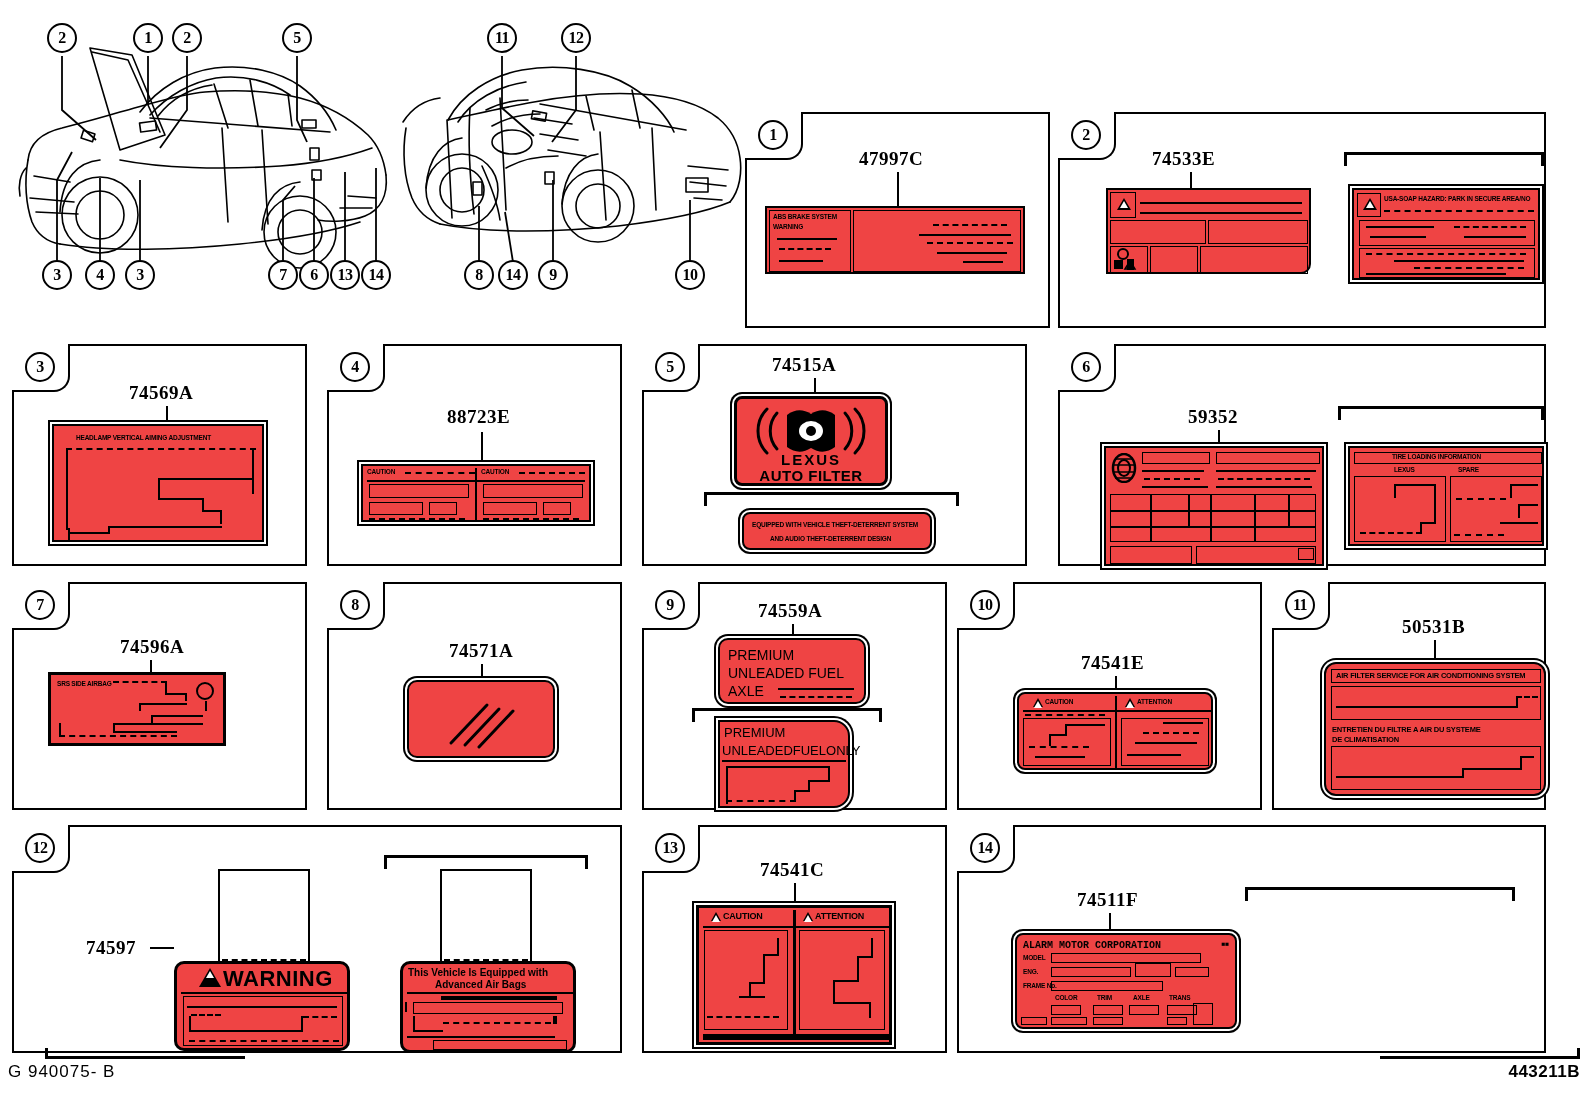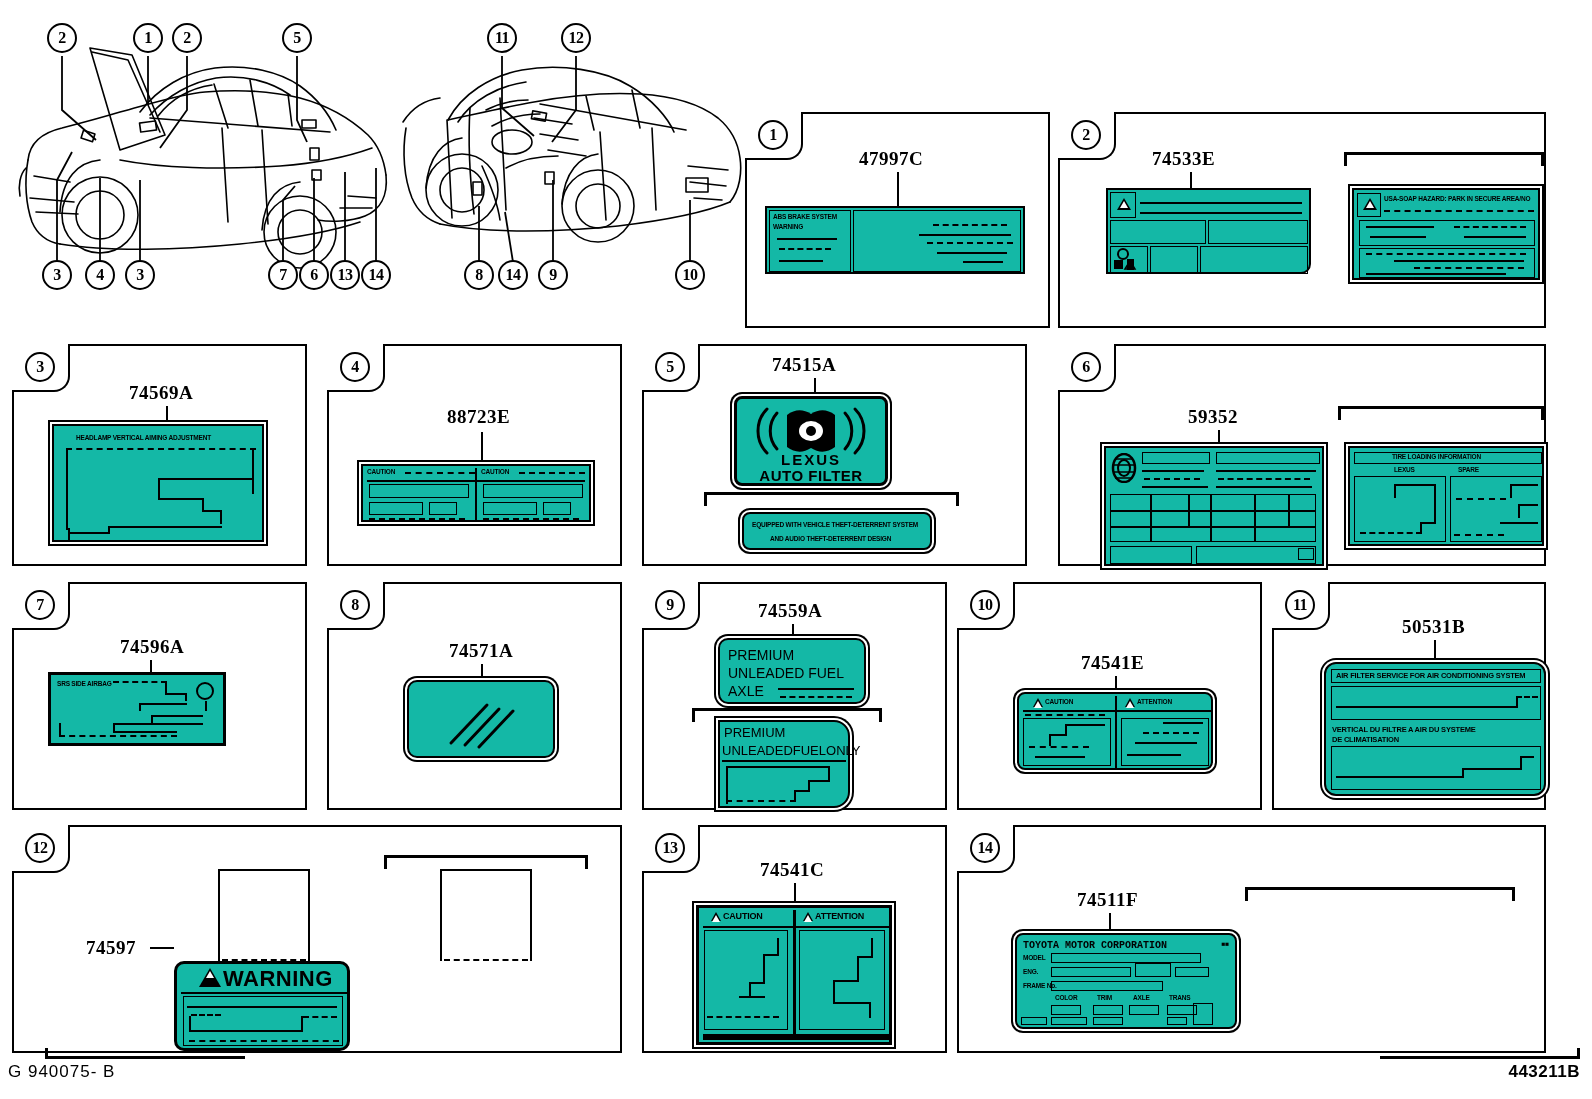--- a/index.html
+++ b/index.html
@@ -69,21 +69,21 @@
   
   .bracket {
     position: absolute;
     border-top: 3px solid #000;
     border-left: 3px solid #000;
     border-right: 3px solid #000;
     height: 14px;
   }
 
   
-  .lbl { position: absolute; background: #14b8a6; border: 2px solid #000; }
+  .lbl { position: absolute; background: #ef4444; border: 2px solid #000; }
   .lbl.round { border-radius: 8px; }
   .lbl.dbl { box-shadow: 0 0 0 2px #fff, 0 0 0 4px #000; }
   .ln { position: absolute; background: #000; height: 2px; }
   .lnd { position: absolute; border-top: 2px dashed #000; }
   .bx { position: absolute; border: 2px solid #000; }
   .bxs { position: absolute; border: 1.5px solid #000; }
   .tiny {
     position: absolute;
     font-size: 6.5px; font-weight: 700;
     font-family: "Liberation Sans", sans-serif;
@@ -656,21 +656,21 @@
   <div class="partno" style="left:128px; top:32px;">50531B</div>
   <div class="tick" style="left:160px; top:56px; height:22px;"></div>
 
   <div class="lbl round dbl" style="left:50px; top:78px; width:222px; height:134px; border-radius:12px;">
     <div class="bxs" style="left:5px; top:5px; width:210px; height:14px;"></div>
     <div class="tiny" style="left:10px; top:8px; font-size:7.5px;">AIR FILTER SERVICE FOR AIR CONDITIONING SYSTEM</div>
     <div class="bxs" style="left:5px; top:22px; width:210px; height:34px;"></div>
     <div class="ln" style="left:10px; top:42px; width:182px;"></div>
     <div class="ln" style="left:190px; top:32px; width:2px; height:12px;"></div>
     <div class="lnd" style="left:190px; top:32px; width:22px;"></div>
-    <div class="tiny" style="left:6px; top:62px; font-size:7.5px;">VERTICAL DU FILTRE A AIR DU SYSTEME</div>
+    <div class="tiny" style="left:6px; top:62px; font-size:7.5px;">ENTRETIEN DU FILTRE A AIR DU SYSTEME</div>
     <div class="tiny" style="left:6px; top:72px; font-size:7.5px;">DE CLIMATISATION</div>
     <div class="bxs" style="left:5px; top:82px; width:210px; height:44px;"></div>
     <div class="ln" style="left:10px; top:112px; width:128px;"></div>
     <div class="ln" style="left:136px; top:104px; width:2px; height:10px;"></div>
     <div class="ln" style="left:136px; top:104px; width:60px;"></div>
     <div class="ln" style="left:194px; top:92px; width:2px; height:14px;"></div>
     <div class="ln" style="left:194px; top:92px; width:14px;"></div>
   </div>
 </div>
 
@@ -698,20 +698,34 @@
       <div class="ln" style="left:124px; top:52px; width:2px; height:16px;"></div>
       <div class="lnd" style="left:126px; top:52px; width:34px;"></div>
       <div class="lnd" style="left:12px; top:76px; width:150px;"></div>
     </div>
   </div>
 
   <div class="bracket" style="left:370px; top:28px; width:204px;"></div>
   <div class="abs" style="left:386px; top:42px; width:176px; height:182px;">
     <div class="bx" style="left:40px; top:0; width:92px; height:92px; border-bottom:none;"></div>
     <div class="lnd" style="left:44px; top:90px; width:84px;"></div>
+    <div class="lbl round" style="left:0; top:92px; width:176px; height:92px; border-radius:10px; border-width:3px;">
+      <div class="tiny2" style="left:5px; top:4px; font-size:10px;">This Vehicle Is Equipped with</div>
+      <div class="tiny2" style="left:32px; top:16px; font-size:10px;">Advanced Air Bags</div>
+      <div class="ln" style="left:4px; top:28px; width:166px;"></div>
+      <div class="ln" style="left:38px; top:32px; width:116px; height:4px;"></div>
+      <div class="bxs" style="left:10px; top:38px; width:150px; height:12px;"></div>
+      <div class="ln" style="left:2px; top:38px; width:2px; height:10px;"></div>
+      <div class="ln" style="left:10px; top:52px; width:2px; height:16px;"></div>
+      <div class="ln" style="left:10px; top:66px; width:30px;"></div>
+      <div class="lnd" style="left:40px; top:58px; width:108px;"></div>
+      <div class="ln" style="left:150px; top:52px; width:4px; height:8px;"></div>
+      <div class="ln" style="left:4px; top:72px; width:148px;"></div>
+      <div class="bxs" style="left:30px; top:76px; width:134px; height:10px;"></div>
+    </div>
   </div>
 </div>
 
 <div class="panel" style="left:642px; top:825px; width:305px; height:228px;">
   <div class="tab">
     <div class="cnum">
         <span>13</span>
       </div>
   </div>
   <div class="partno" style="left:116px; top:32px;">74541C</div>
@@ -747,21 +761,21 @@
 <div class="panel" style="left:957px; top:825px; width:589px; height:228px;">
   <div class="tab">
     <div class="cnum">
         <span>14</span>
       </div>
   </div>
   <div class="partno" style="left:118px; top:62px;">74511F</div>
   <div class="tick" style="left:150px; top:86px; height:20px;"></div>
 
   <div class="lbl round dbl" style="left:56px; top:106px; width:222px; height:96px; border-radius:8px;">
-    <div class="mono" style="left:6px; top:6px; font-size:10px;">TOYOTA MOTOR CORPORATION</div>
+    <div class="mono" style="left:6px; top:6px; font-size:10px;">ALARM MOTOR CORPORATION</div>
     <div class="tiny" style="left:6px; top:20px;">MODEL</div>
     <div class="tiny" style="left:6px; top:34px;">ENG.</div>
     <div class="tiny" style="left:6px; top:48px;">FRAME No.</div>
     <div class="bxs" style="left:34px; top:18px; width:150px; height:10px;"></div>
     <div class="bxs" style="left:34px; top:32px; width:80px; height:10px;"></div>
     <div class="bxs" style="left:118px; top:28px; width:36px; height:14px;"></div>
     <div class="bxs" style="left:158px; top:32px; width:34px; height:10px;"></div>
     <div class="bxs" style="left:34px; top:46px; width:112px; height:10px;"></div>
     <div class="tiny" style="left:38px; top:60px;">COLOR</div>
     <div class="tiny" style="left:80px; top:60px;">TRIM</div>

